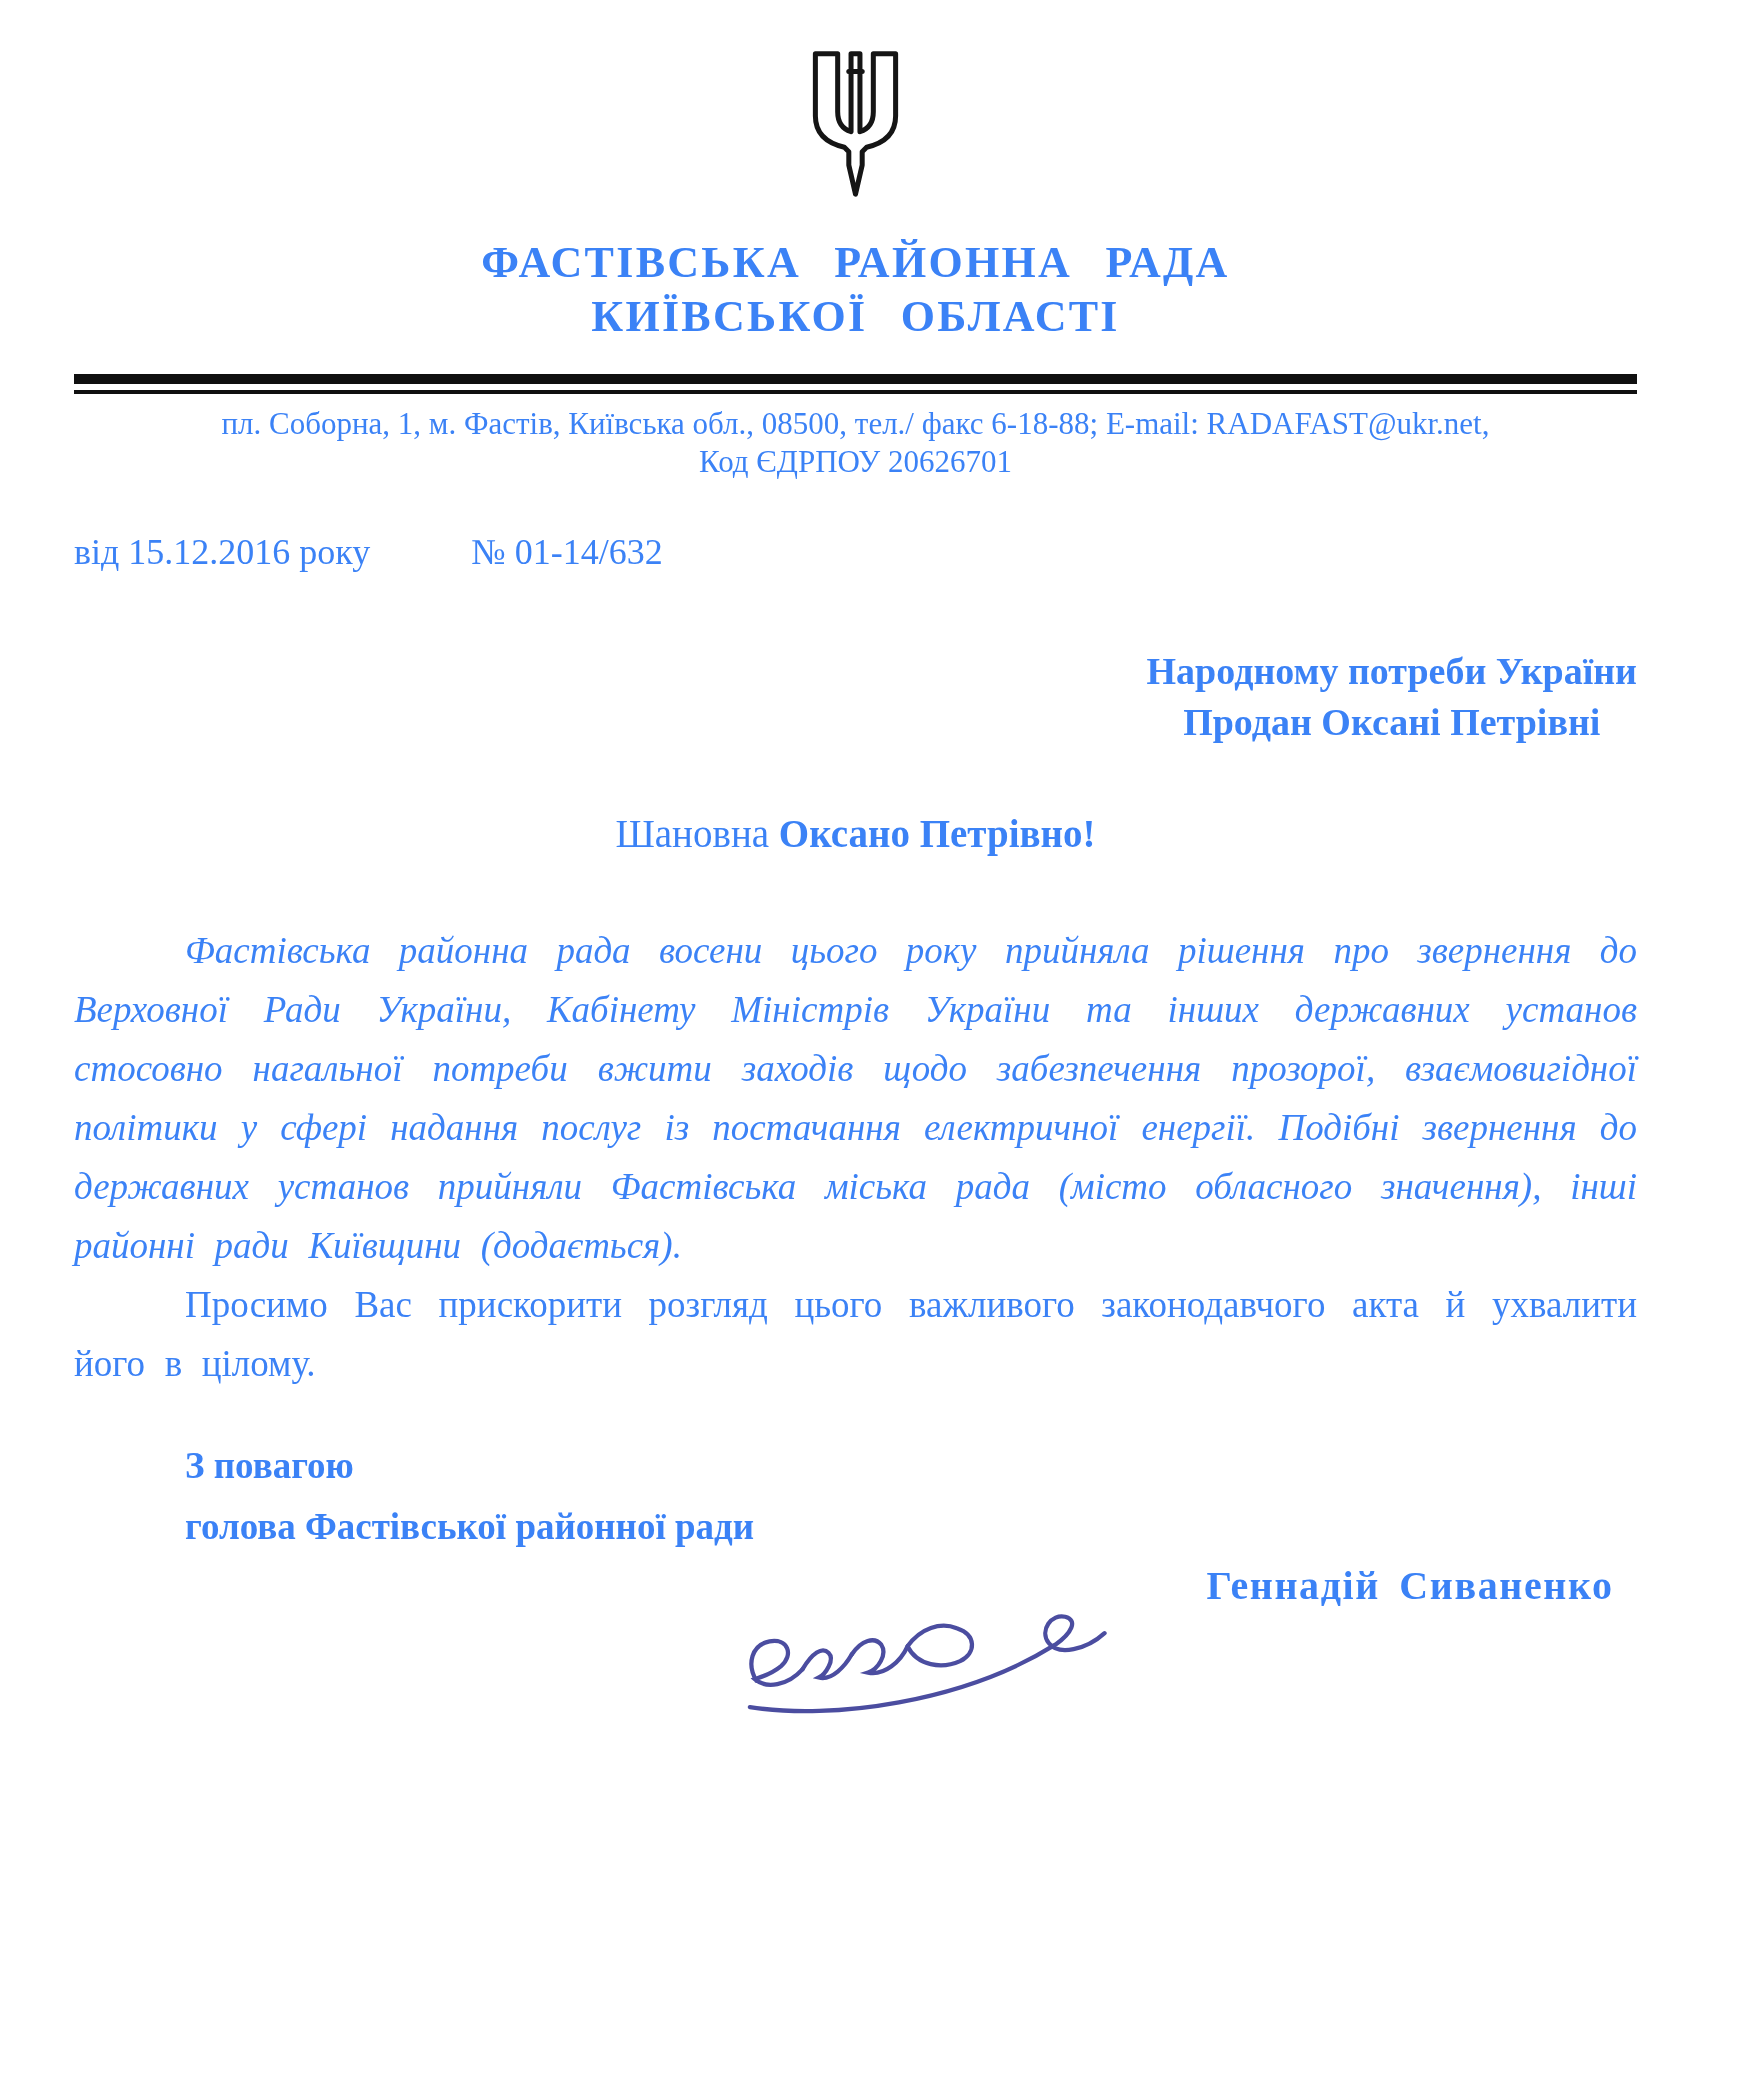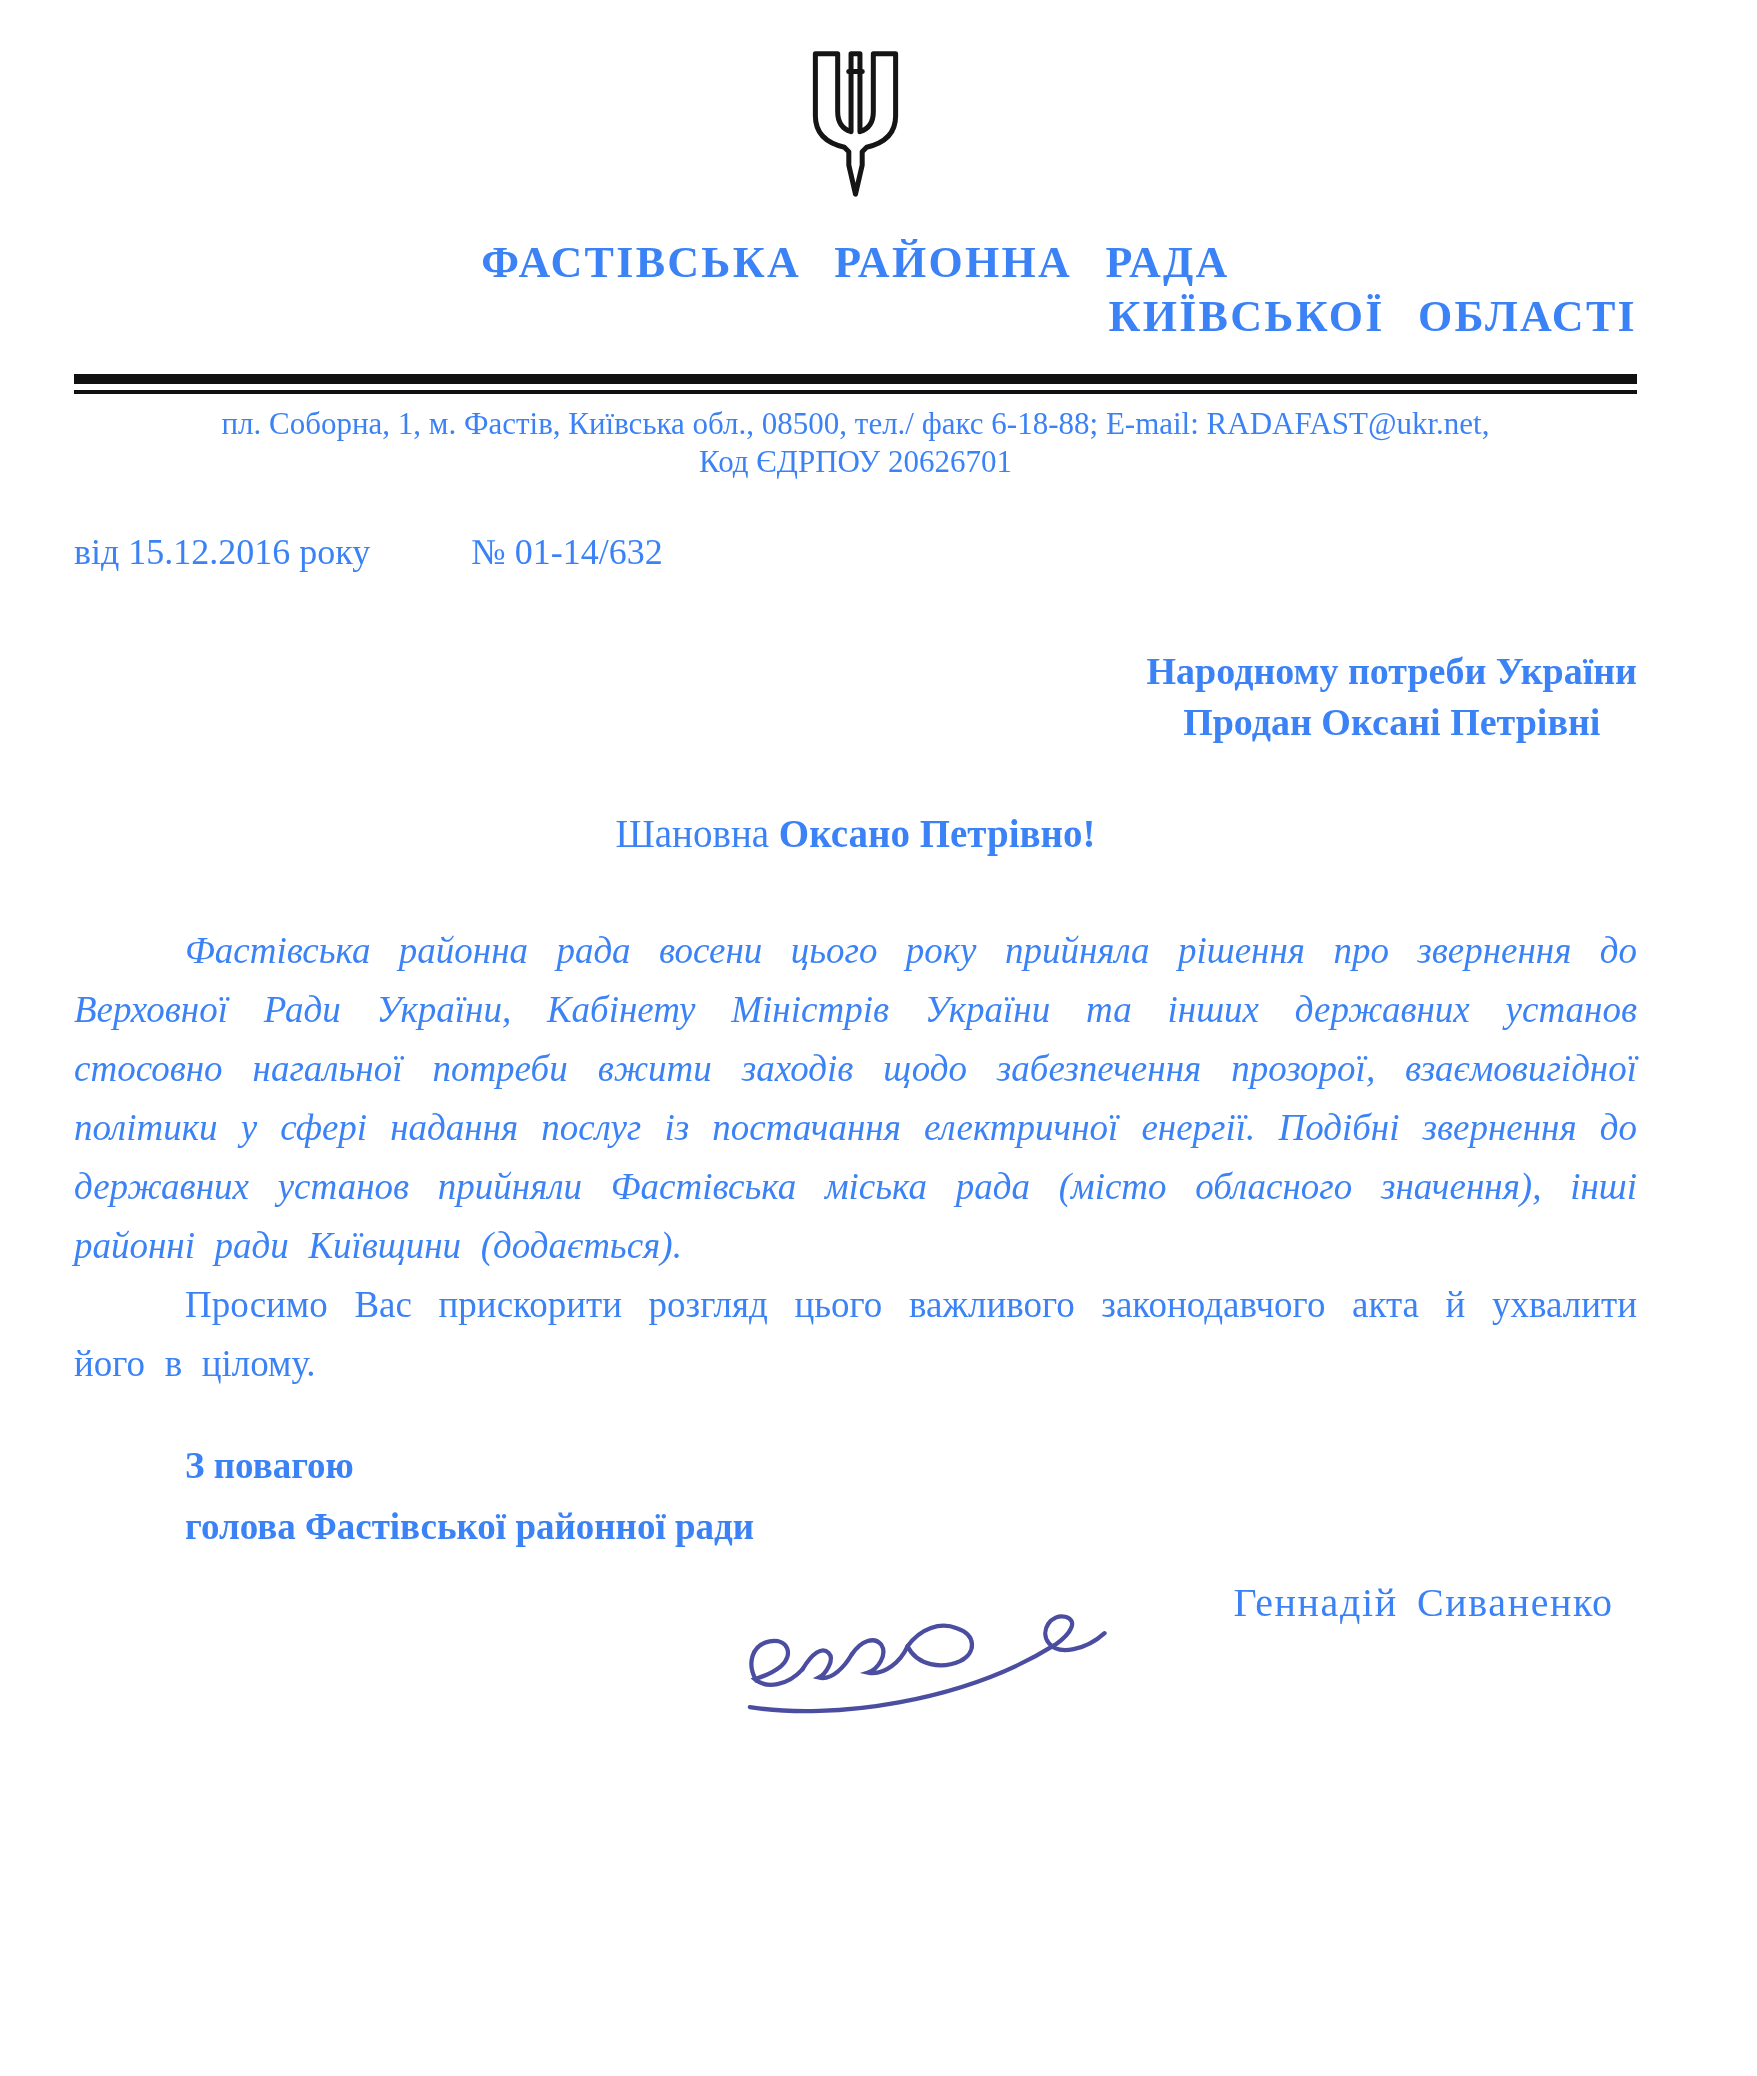--- a/index.html
+++ b/index.html
@@ -16,21 +16,21 @@
   }
   .emblem-wrap { text-align:center; padding-top:47px; height:156px; }
   .emblem-wrap svg { display:inline-block; }
 
   .org-name {
     text-align:center; font-weight:bold;
     font-size:44px; line-height:48px;
     letter-spacing:2.3px; word-spacing:20px;
   }
   .org-name.l1 { margin-top:36px; }
-  .org-name.l2 { margin-top:6.2px;text-align:right; }
+  .org-name.l2 { margin-top:6.2px; }
 
   .rule-thick { height:10px; background:#101010; margin-top:33px; }
   .rule-thin  { height:4.7px;  background:#101010; margin-top:5.5px; }
 
   .address {
     text-align:center; font-size:31px; line-height:38px;
   }
   .address.l1 { margin-top:11px; }
 
   .ref-block { margin-top:48px; font-size:36px; line-height:47px; }
@@ -73,22 +73,22 @@
   .body-p.first { margin-top:65px;font-style:italic; }
 
   .closing {
     margin-top:42px;
     padding-left:111px;
     font-size:37px; line-height:61px;font-weight:bold;
   }
 
   .sign-row { position:relative; height:174px; }
   .signer {
-    position:absolute; right:23.4px; top:22px;
-    font-weight:normal; font-size:40px;
+    position:absolute; right:23.4px; top:5px;
+    font-weight:bold; font-size:40px;
     letter-spacing:1.6px; word-spacing:7.8px;
   }
   .signature-svg { position:absolute; left:654px; top:22px; }
 </style>
 </head>
 <body>
 
 <div class="page">
 
   <div class="emblem-wrap">

